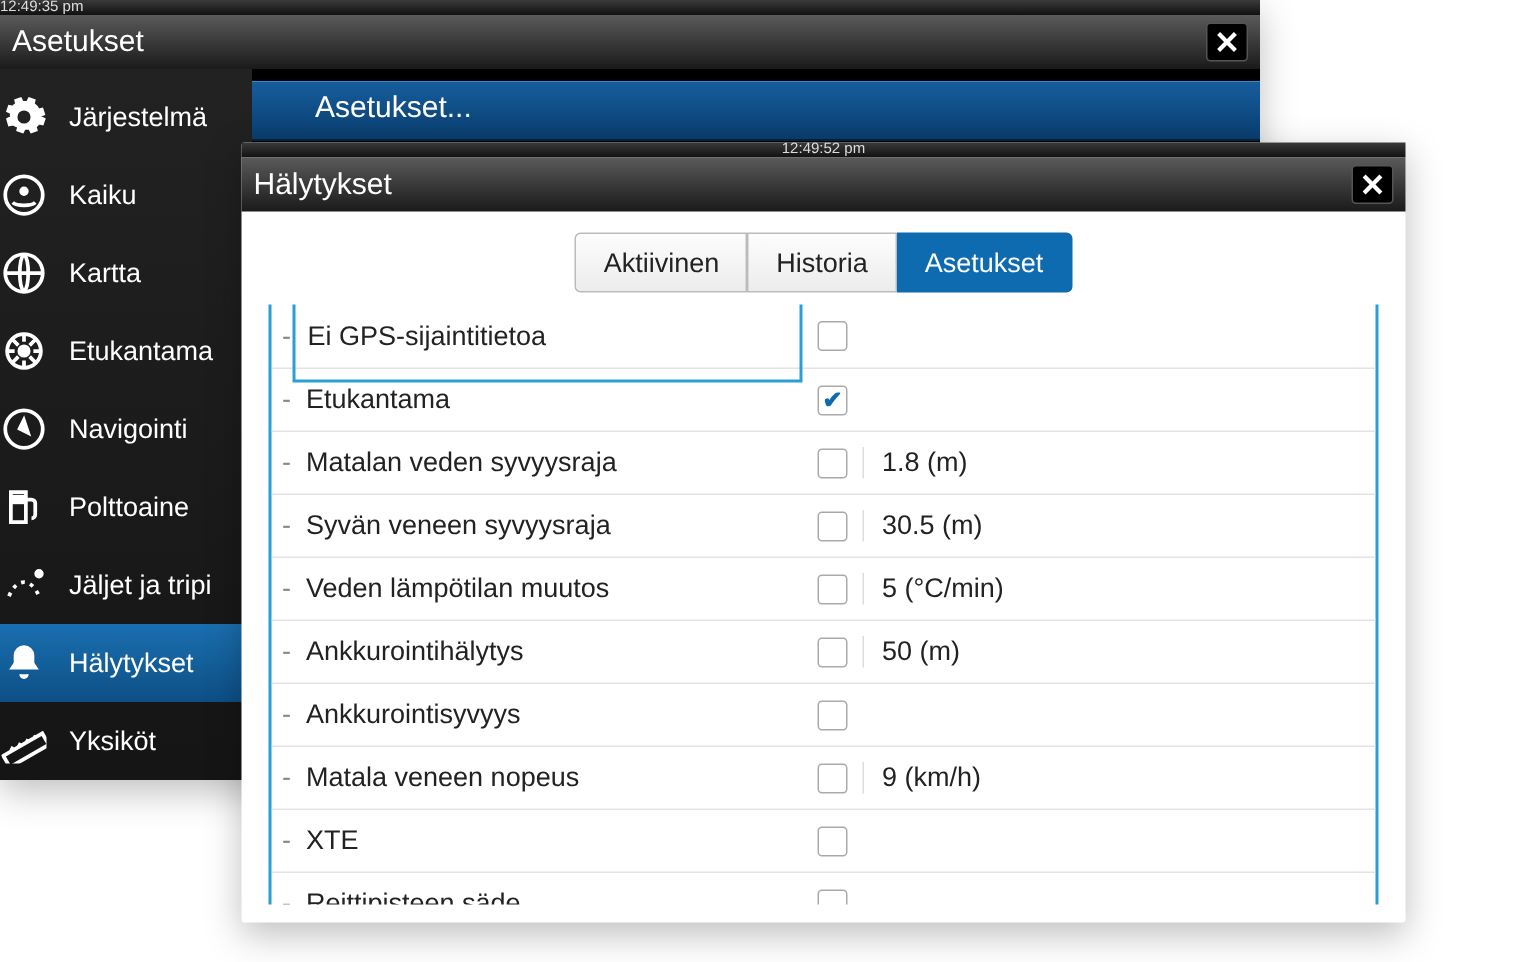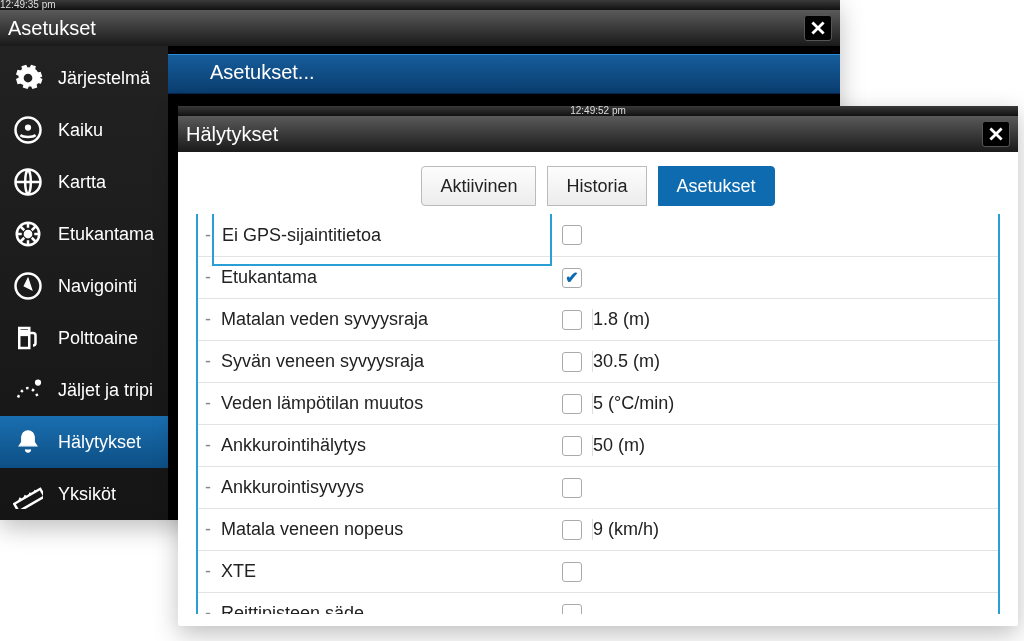--- a/index.html
+++ b/index.html
@@ -9,47 +9,47 @@
   .win{position:absolute;border-radius:2px;box-shadow:0 8px 24px rgba(0,0,0,.25);}
   .win-back{left:0;top:0;width:840px;height:520px;background:#000;}
   .back-top{height:10px;background:linear-gradient(#3a3a3a,#111);color:#ddd;font-size:10px;text-align:left;line-height:10px;}
   .back-title{height:36px;background:linear-gradient(#5a5a5a,#1a1a1a);display:flex;align-items:center;justify-content:space-between;padding:0 8px;}
   .back-title span{color:#fff;font-size:20px;}
   .closebtn{width:28px;height:26px;background:#000;border:1px solid #555;border-radius:3px;display:flex;align-items:center;justify-content:center;cursor:pointer;}
   .closebtn svg{width:14px;height:14px;}
 
   .back-body{display:flex;height:474px;}
   .sidebar{width:168px;background:linear-gradient(#222,#151515);padding-top:6px;}
-  .side-item{display:flex;align-items:center;height:52px;padding-left:12px;color:#fff;font-size:18px;gap:14px;cursor:pointer;}
+  .side-item{display:flex;align-items:center;height:52px;color:#fff;font-size:18px;gap:14px;cursor:pointer;}
   .side-item.active{background:linear-gradient(#1a6fb0,#0d4f85);}
   .side-icon{width:32px;height:32px;display:flex;align-items:center;justify-content:center;}
   .side-icon svg{width:30px;height:30px;stroke:#fff;fill:#fff;}
 
   .banner{flex:1;background:linear-gradient(#165d9c,#0a3d6e);border-top:1px solid #2a8ad6;border-bottom:1px solid #04264a;height:40px;margin-top:8px;color:#fff;font-size:20px;padding:6px 12px 0 42px;}
 
   
-  .win-front{left:178px;top:95px;width:840px;height:520px;background:#fff;margin-top:11px;}
+  .win-front{left:161px;top:95px;width:776px;height:520px;background:#fff;}
   .front-top{height:10px;background:linear-gradient(#3a3a3a,#111);color:#ddd;font-size:10px;text-align:center;line-height:10px;}
   .front-title{height:36px;background:linear-gradient(#5a5a5a,#1a1a1a);display:flex;align-items:center;justify-content:space-between;padding:0 8px;}
   .front-title span{color:#fff;font-size:20px;}
 
-  .tabs{display:flex;justify-content:center;gap:11px;margin-top:14px;}
+  .tabs{display:flex;justify-content:center;gap:0;margin-top:14px;}
   .tab{height:40px;padding:0 18px;display:flex;align-items:center;font-size:18px;border:1px solid #bbb;background:linear-gradient(#fdfdfd,#ececec);cursor:pointer;color:#222;}
   .tab.first{border-radius:4px 0 0 4px;}
   .tab.active{background:#0e6bb0;color:#fff;border-color:#0e6bb0;border-radius:0 4px 4px 0;}
 
   .alarm-list{margin:8px 18px 0 18px;height:400px;border-left:2px solid #2a9fd6;border-right:2px solid #2a9fd6;overflow:hidden;}
   .arow{display:flex;align-items:center;height:42px;font-size:18px;color:#222;}
   .arow .tick{width:14px;text-align:center;color:#888;padding-left:6px;}
   .arow .lbl{flex:0 0 340px;padding:18px 8px;border:1px solid transparent;}
   .arow.sel .lbl{border:2px solid #2a9fd6;}
   .arow .chk{width:40px;display:flex;align-items:center;justify-content:center;}
   .chkbox{width:20px;height:20px;border:1px solid #aaa;border-radius:3px;display:flex;align-items:center;justify-content:center;background:#fff;cursor:pointer;}
   .chkbox.checked::after{content:"✔";color:#0e6bb0;font-size:16px;font-weight:bold;}
-  .arow .val{flex:1;border-left:1px solid transparent;}
+  .arow .val{flex:1;padding-left:12px;border-left:1px solid transparent;}
   .arow .val.has{border-left:1px solid #ddd;}
   .arow + .arow{border-top:1px solid #e3e3e3;}
 </style>
 </head>
 <body>
 
 <div class="win win-back">
   <div class="back-top">12:49:35 pm</div>
   <div class="back-title">
     <span>Asetukset</span>

